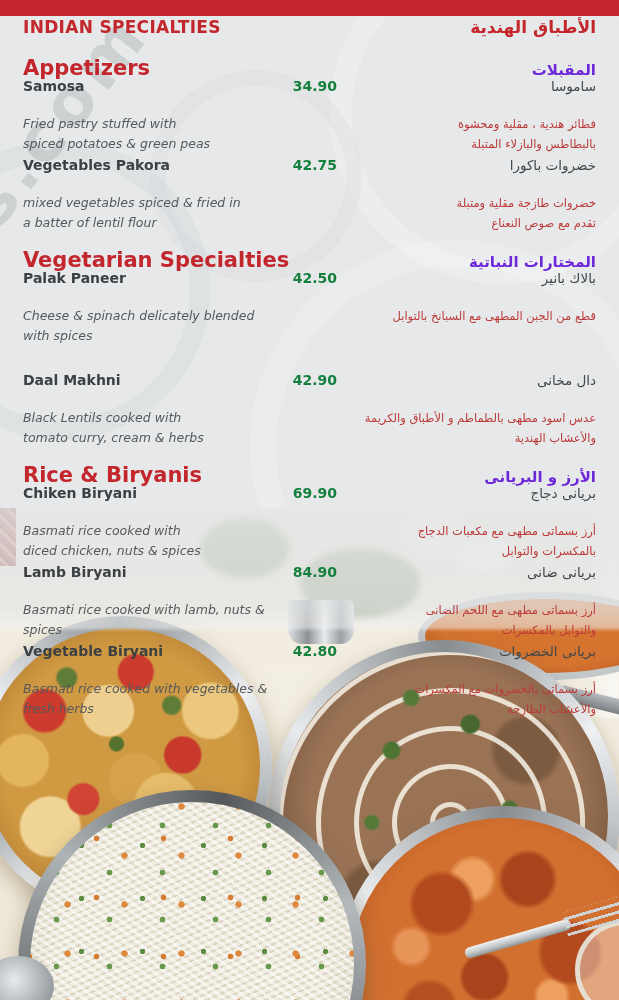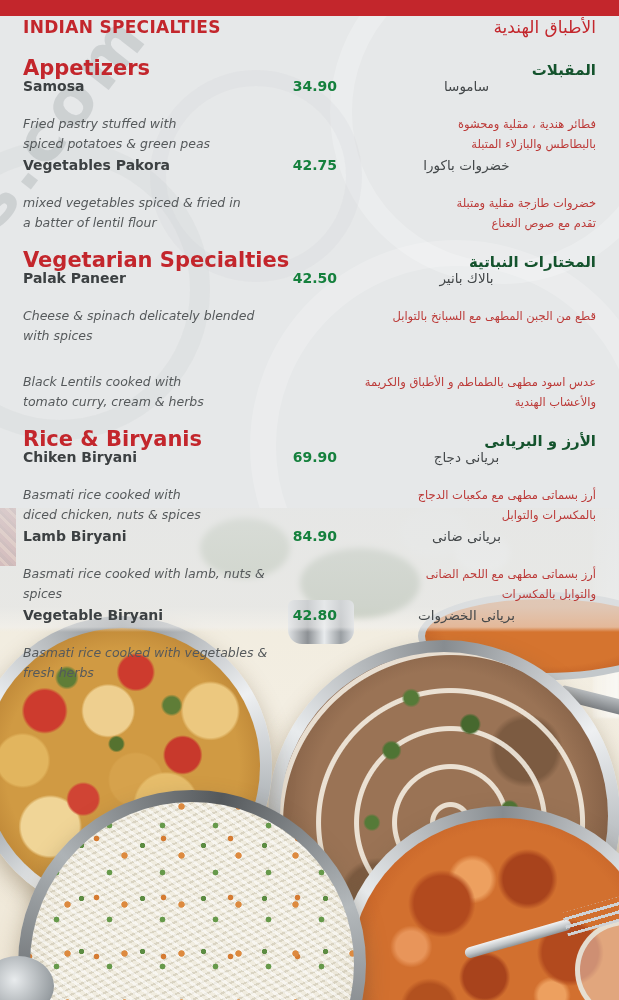--- a/index.html
+++ b/index.html
@@ -25,31 +25,31 @@
     position:absolute;top:150px;left:30px;width:640px;
     transform:rotate(-52deg);transform-origin:120px 340px;
     font-size:66px;font-weight:bold;letter-spacing:6px;
     color:rgba(150,154,158,0.30);white-space:nowrap;z-index:3;pointer-events:none;
   }
 
   .content{position:relative;z-index:4;padding:0 23px;}
 
   .header-row{display:flex;justify-content:space-between;align-items:baseline;margin-top:17px;height:24px;}
   .title-en{color:#c3262c;font-size:17px;font-weight:bold;letter-spacing:.3px;}
-  .title-ar{color:#c3262c;font-size:17px;font-weight:normal;direction:rtl;}
+  .title-ar{color:#c3262c;font-size:17px;font-weight:bold;direction:rtl;}
 
   .section{margin-top:15px;}
   .sec-head{display:flex;justify-content:space-between;align-items:baseline;height:22px;}
   .sec-head .en{color:#c3262c;font-size:21px;font-weight:bold;}
-  .sec-head .ar{color:#14532d;font-size:15px;font-weight:bold;direction:rtl;}
+  .sec-head .ar{color:#6d28d9;font-size:15px;font-weight:bold;direction:rtl;}
 
   .item-row{display:grid;grid-template-columns:262px 52px 1fr;align-items:baseline;height:20px;}
   .item-name{color:#3c4042;font-size:14px;font-weight:bold;}
   .item-price{color:#15803d;font-size:14px;font-weight:bold;text-align:right;}
-  .item-name-ar{color:#44484a;font-size:13.5px;text-align:center;direction:rtl;}
+  .item-name-ar{color:#44484a;font-size:13.5px;text-align:right;direction:rtl;}
 
   .desc-row{display:grid;grid-template-columns:310px 1fr;margin-bottom:3px;margin-top:16px;}
   .desc-en{color:#55595b;font-size:12.5px;font-style:italic;line-height:20px;white-space:pre-line;}
   .desc-ar{color:#bc3a38;font-size:11.5px;line-height:20px;text-align:right;direction:rtl;white-space:pre-line;}
 
   .gap-top{margin-top:26px;}
 
   
   .photo{
     position:absolute;left:0;top:508px;width:619px;height:492px;z-index:1;overflow:hidden;
@@ -264,20 +264,25 @@
           <span class="item-price">42.50</span>
           <span class="item-name-ar">بالاك بانير</span>
         </div>
         <div class="desc-row">
           <span class="desc-en">Cheese &amp; spinach delicately blended
 with spices</span>
           <span class="desc-ar">قطع من الجبن المطهى مع السبانخ بالتوابل</span>
         </div>
       </div>
       <div class="gap-top">
+        <div class="item-row">
+          <span class="item-name">Daal Makhni</span>
+          <span class="item-price">42.90</span>
+          <span class="item-name-ar">دال مخانى</span>
+        </div>
         <div class="desc-row">
           <span class="desc-en">Black Lentils cooked with
 tomato curry, cream &amp; herbs</span>
           <span class="desc-ar">عدس اسود مطهى بالطماطم و الأطباق والكريمة
 والأعشاب الهندية</span>
         </div>
       </div>
     </div>
 
     <div class="section">
@@ -313,18 +318,20 @@
       </div>
       <div>
         <div class="item-row">
           <span class="item-name">Vegetable Biryani</span>
           <span class="item-price">42.80</span>
           <span class="item-name-ar">بريانى الخضروات</span>
         </div>
         <div class="desc-row">
           <span class="desc-en">Basmati rice cooked with vegetables &amp;
 fresh herbs</span>
+          <span class="desc-ar">أرز بسماتى بالخضروات مع المكسرات
+والأعشاب الطازجة</span>
         </div>
       </div>
     </div>
 
   </div>
 </div>
 
 </body></html>

